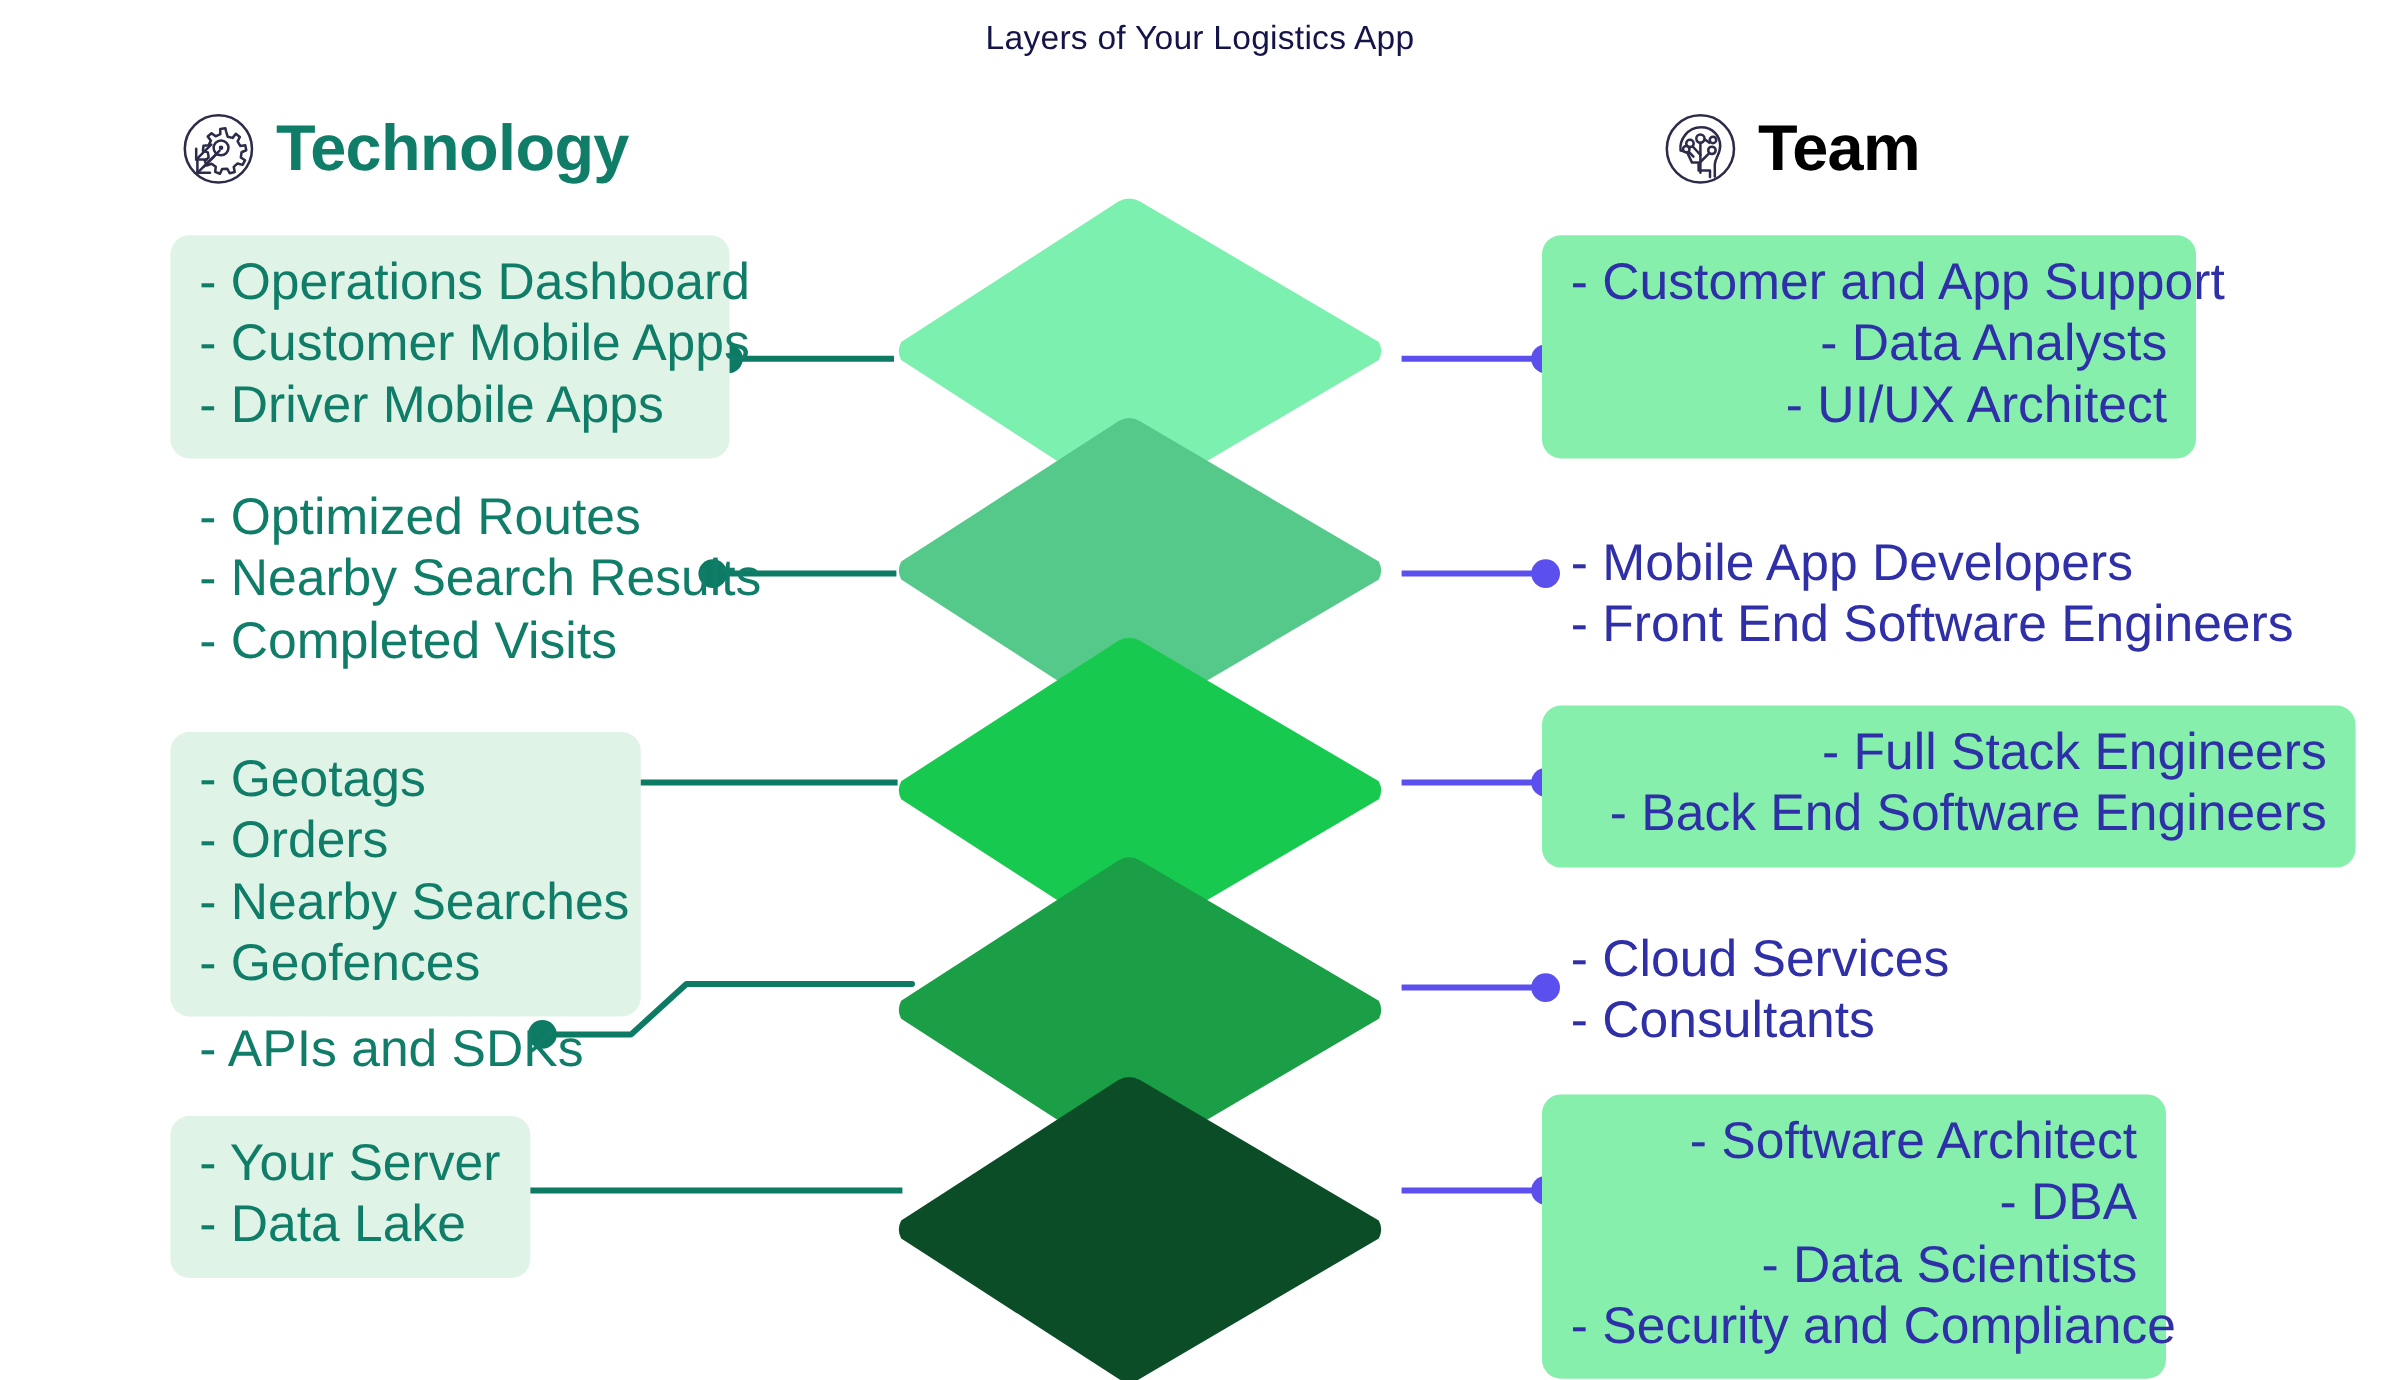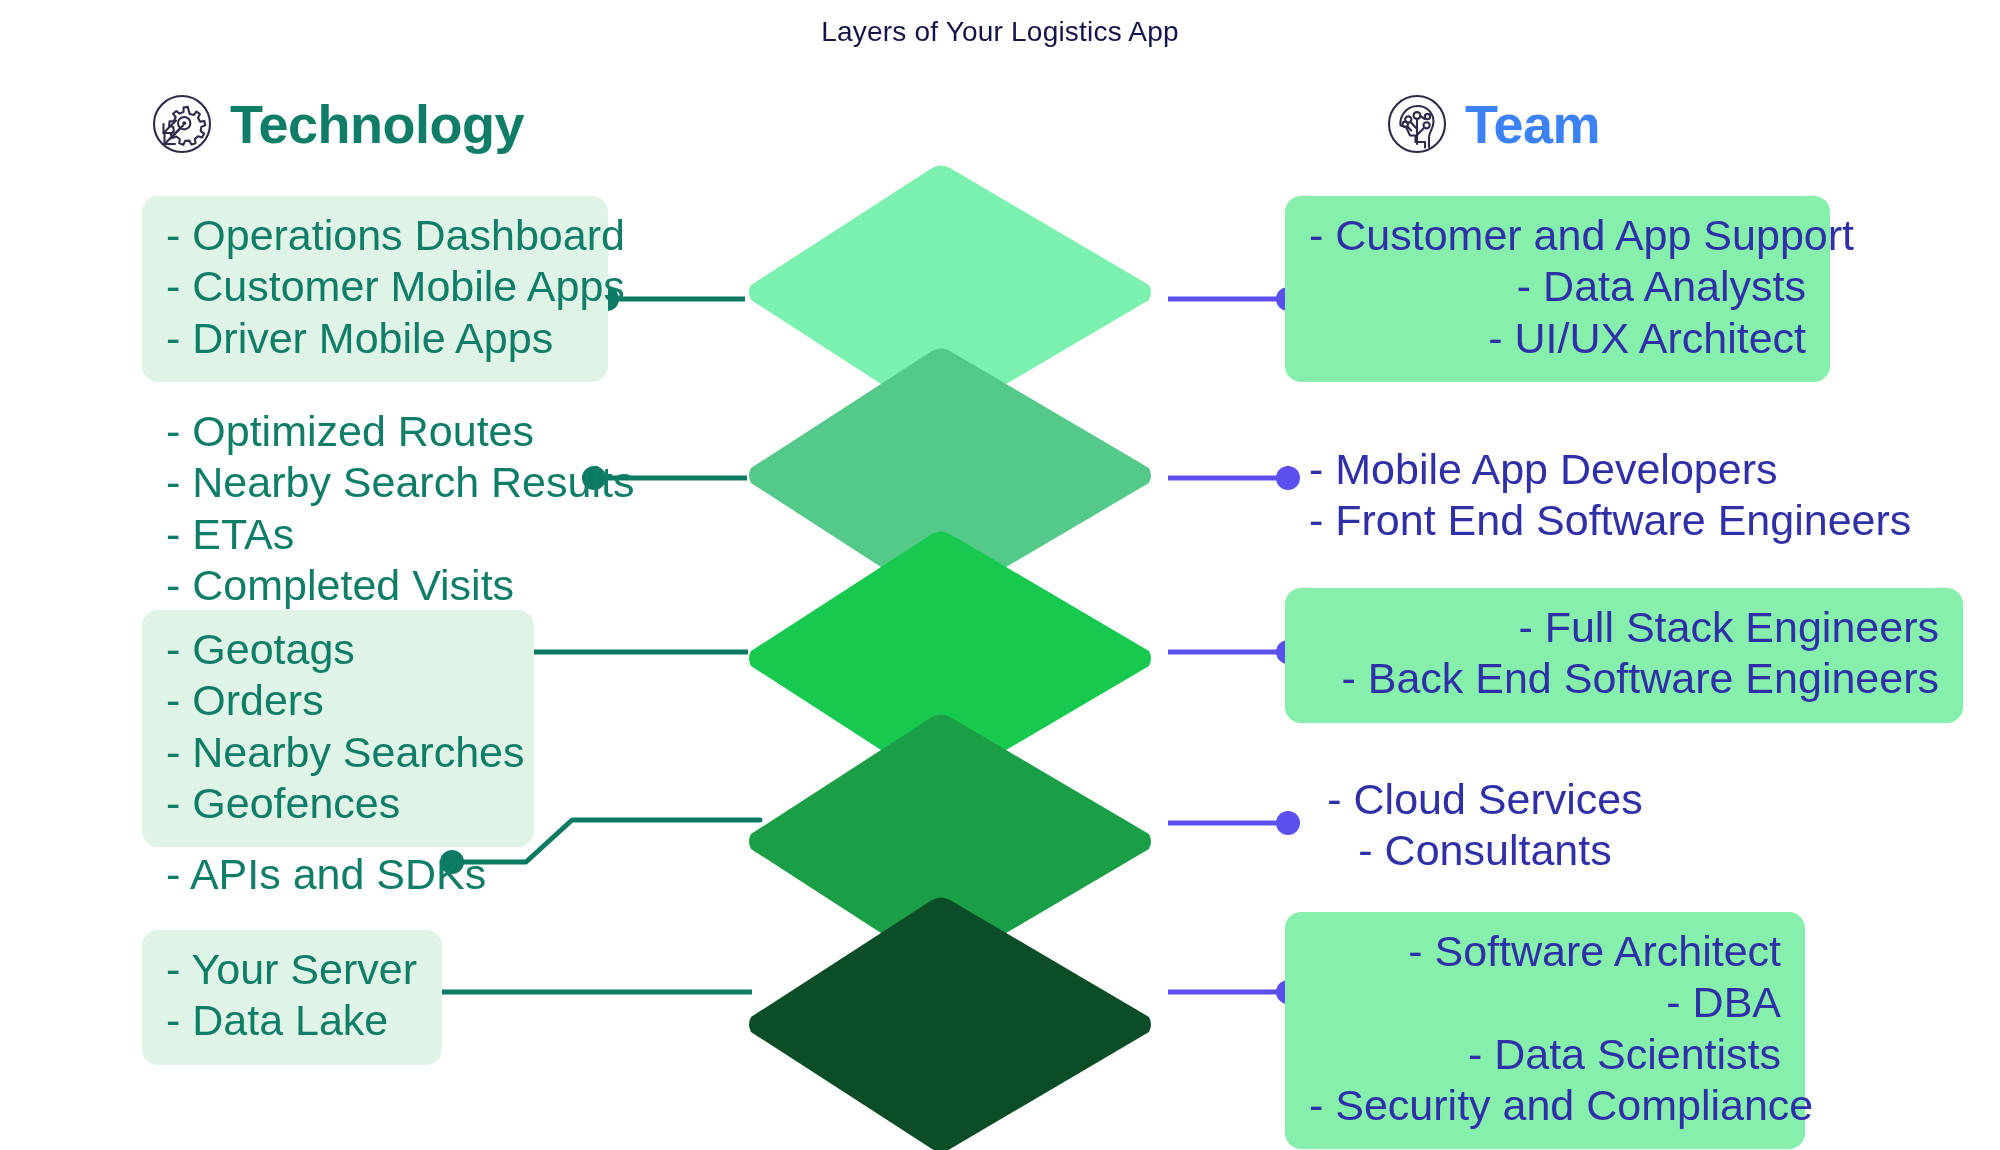--- a/index.html
+++ b/index.html
@@ -47,21 +47,21 @@
   #header-technology { left: 150px; top: 92px; }
   #header-team       { left: 1385px; top: 92px; }
 
   .col-header .header-label {
     font-size: 54px;
     font-weight: 700;
     letter-spacing: -0.5px;
     line-height: 1;
   }
   #header-technology .header-label { color: #0f7d67; }
-  #header-team .header-label       { color: #3b82f6; }
+  #header-team .header-label       { color: #000000; }
 
   .header-icon { width: 64px; height: 64px; flex: 0 0 64px; display: block; }
 
   
   #layer-stack {
     position: absolute;
     left: 735px;
     top: 160px;
     width: 430px;
     height: 960px;
@@ -249,21 +249,20 @@
 
   <div class="side-block tech boxed-tech" style="left:142px; top:196px; width:466px;">
     <div class="side-line">- Operations Dashboard</div>
     <div class="side-line">- Customer Mobile Apps</div>
     <div class="side-line">- Driver Mobile Apps</div>
   </div>
 
   <div class="side-block tech" style="left:142px; top:392px; width:466px;">
     <div class="side-line">- Optimized Routes</div>
     <div class="side-line">- Nearby Search Results</div>
-    <div class="side-line">- ETAs</div>
     <div class="side-line">- Completed Visits</div>
   </div>
 
   <div class="side-block tech boxed-tech" style="left:142px; top:610px; width:392px;">
     <div class="side-line">- Geotags</div>
     <div class="side-line">- Orders</div>
     <div class="side-line">- Nearby Searches</div>
     <div class="side-line">- Geofences</div>
   </div>
 
@@ -285,21 +284,21 @@
   <div class="side-block team" style="left:1285px; top:430px; width:570px;">
     <div class="side-line">- Mobile App Developers</div>
     <div class="side-line">- Front End Software Engineers</div>
   </div>
 
   <div class="side-block team boxed-team" style="left:1285px; top:588px; width:678px;">
     <div class="side-line">- Full Stack Engineers</div>
     <div class="side-line">- Back End Software Engineers</div>
   </div>
 
-  <div class="side-block team" style="left:1285px; top:760px; width:400px;text-align:center;">
+  <div class="side-block team" style="left:1285px; top:760px; width:400px;">
     <div class="side-line">- Cloud Services</div>
     <div class="side-line">- Consultants</div>
   </div>
 
   <div class="side-block team boxed-team" style="left:1285px; top:912px; width:520px;">
     <div class="side-line">- Software Architect</div>
     <div class="side-line">- DBA</div>
     <div class="side-line">- Data Scientists</div>
     <div class="side-line">- Security and Compliance</div>
   </div>

